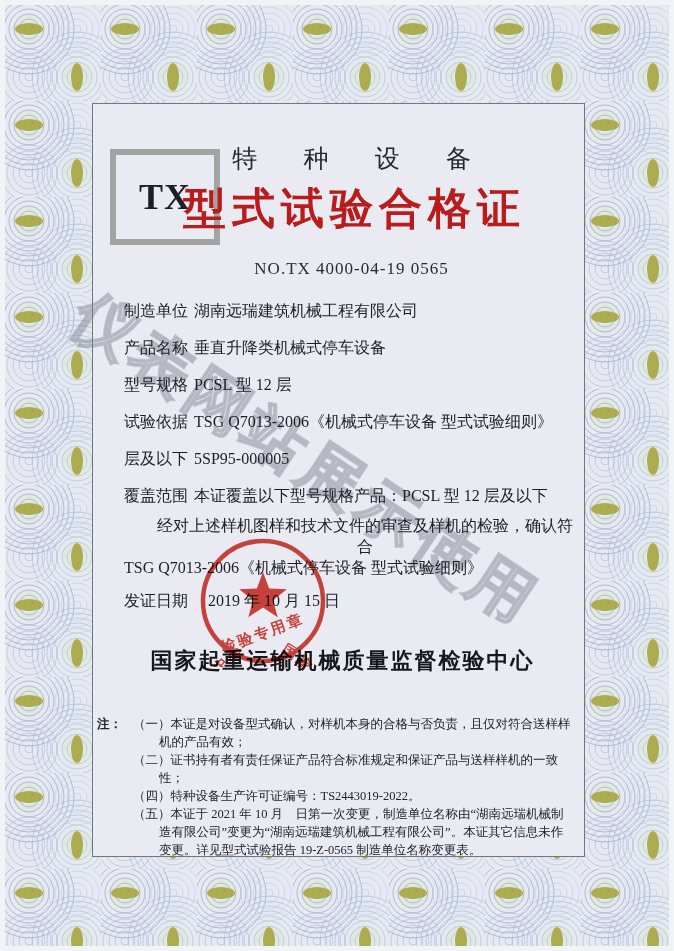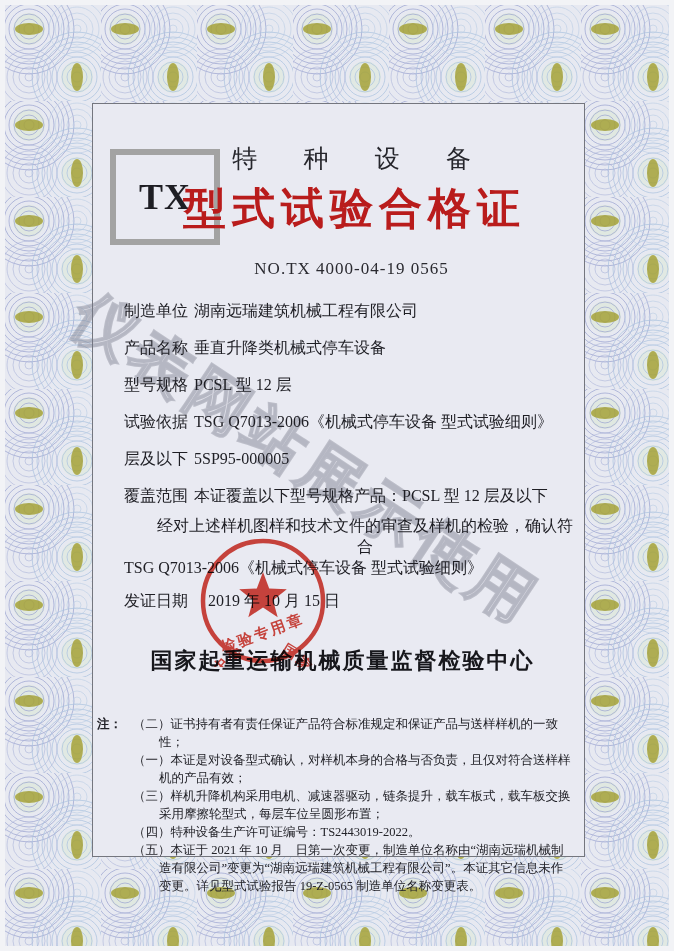--- a/index.html
+++ b/index.html
@@ -159,23 +159,22 @@
     <div class="date-row">
       <span class="flabel">发证日期</span>
       <span class="fvalue">2019 年 10 月 15 日</span>
     </div>
 
     <div class="issuer">国家起重运输机械质量监督检验中心</div>
 
     <div class="notes">
       <div class="notes-label">注：</div>
       <div class="note-list">
+        <div class="note"><span>（一）</span><span>本证是对设备型式确认，对样机本身的合格与否负责，且仅对符合送样样机的产品有效；</span></div>
         <div class="note"><span>（二）</span><span>证书持有者有责任保证产品符合标准规定和保证产品与送样样机的一致性；</span></div>
-        <div class="note"><span>（一）</span><span>本证是对设备型式确认，对样机本身的合格与否负责，且仅对符合送样样机的产品有效；</span></div>
-        <div class="note"><span>（三）</span><span>样机升降机构采用电机、减速器驱动，链条提升，载车板式，载车板交换采用摩擦轮型式，每层车位呈圆形布置；</span></div>
         <div class="note"><span>（四）</span><span>特种设备生产许可证编号：TS2443019-2022。</span></div>
         <div class="note"><span>（五）</span><span>本证于 2021 年 10 月　日第一次变更，制造单位名称由“湖南远瑞机械制造有限公司”变更为“湖南远瑞建筑机械工程有限公司”。本证其它信息未作变更。详见型式试验报告 19-Z-0565 制造单位名称变更表。</span></div>
       </div>
     </div>
 
     <svg class="seal" width="132" height="132" viewBox="0 0 132 132" aria-hidden="true">
       <defs>
         <path id="sealTextPath" d="M 66,114 A 48,48 0 1 1 65.9,114" fill="none"></path>
       </defs>
       <circle cx="66" cy="66" r="60" fill="none" stroke="#d5382e" stroke-width="4.5"></circle>

